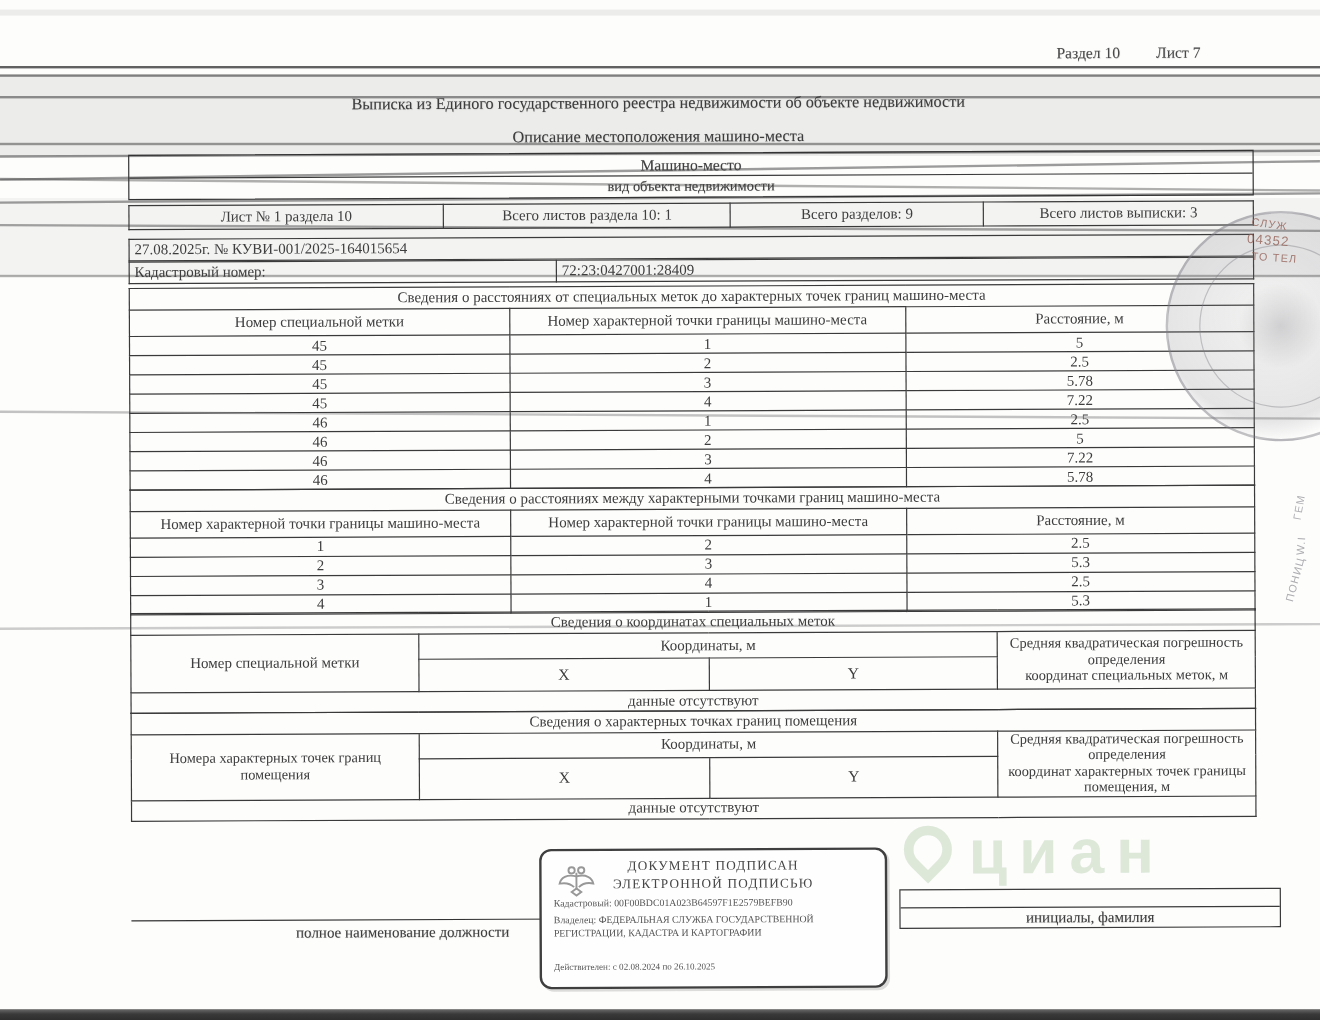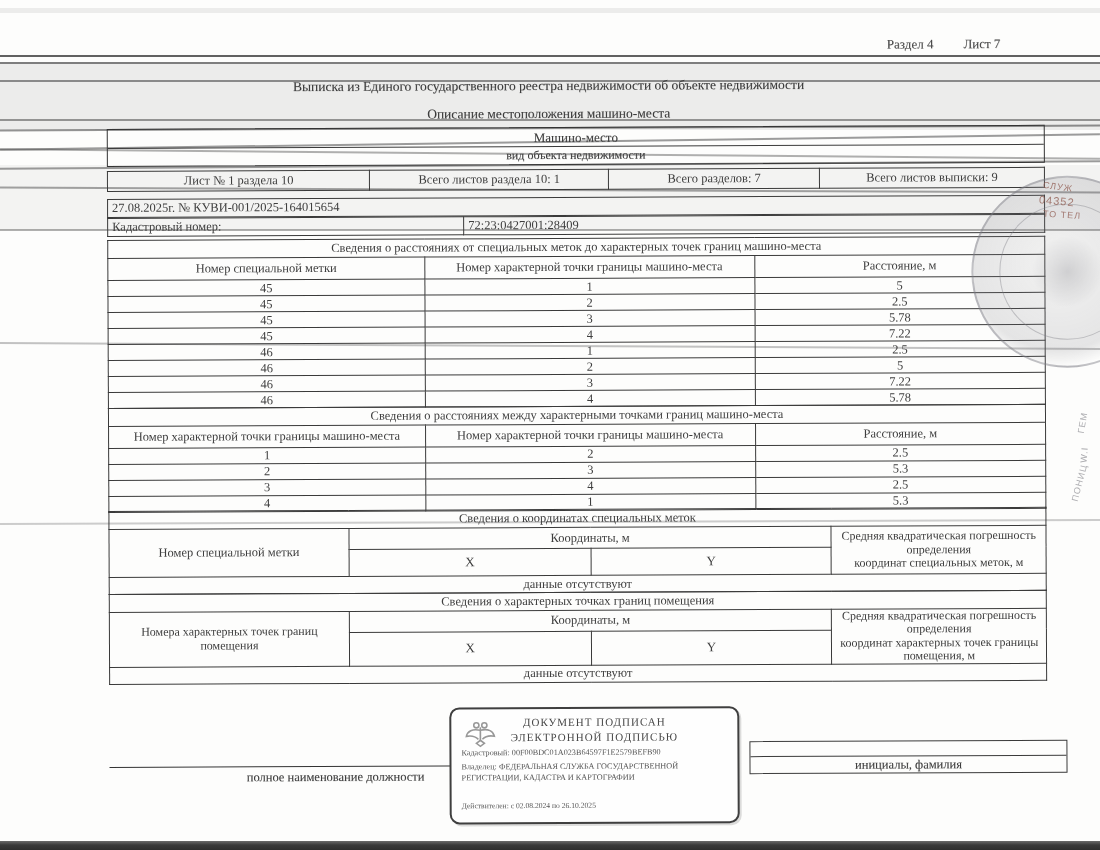--- a/index.html
+++ b/index.html
@@ -87,23 +87,27 @@
 <div class="art ln" style="top:153px;height:1.5px;opacity:.4;transform:rotate(0.5deg);"></div>
 <div class="art ln" style="top:164px;height:2px;opacity:.5;transform:rotate(-0.4deg);"></div>
 <div class="art band" style="top:165px;height:65px;opacity:.55;"></div>
 <div class="art ln" style="top:189px;height:2px;opacity:.45;transform:rotate(0.25deg);"></div>
 <div class="art ln" style="top:229px;height:1.5px;opacity:.4;"></div>
 <div class="art ln" style="top:345px;height:1.5px;opacity:.3;transform:rotate(0.3deg);"></div>
 <div class="art ln" style="top:521px;height:1.5px;opacity:.25;transform:rotate(-0.2deg);"></div>
 
 <div class="paper">
 
+  <div class="wm">
+    <div class="pin"></div>
+    <div class="wmtext">циан</div>
+  </div>
 
   <div class="corner txtshadow">
-    <span>Раздел 4</span>
+    <span>Раздел 10</span>
     <span>Лист 7</span>
   </div>
 
   <div class="headline txtshadow">Выписка из Единого государственного реестра недвижимости об объекте недвижимости</div>
   <div class="subheadline txtshadow">Описание местоположения машино-места</div>
 
   <div class="doc">
 
     <div class="vidbox">
       <div class="l1 txtshadow">Машино-место</div>
@@ -114,22 +118,22 @@
       <colgroup>
           <col style="width:28%">
           <col style="width:25.5%">
           <col style="width:22.5%">
           <col style="width:24%">
         </colgroup>
       <tbody>
           <tr>
         <td>Лист № 1 раздела 10</td>
         <td>Всего листов раздела 10: 1</td>
-        <td>Всего разделов: 7</td>
-        <td>Всего листов выписки: 9</td>
+        <td>Всего разделов: 9</td>
+        <td>Всего листов выписки: 3</td>
       </tr>
     </tbody>
       </table>
 
     <table class="daterow">
       <tbody>
           <tr>
         <td>27.08.2025г. № КУВИ-001/2025-164015654</td>
       </tr>
     </tbody>

